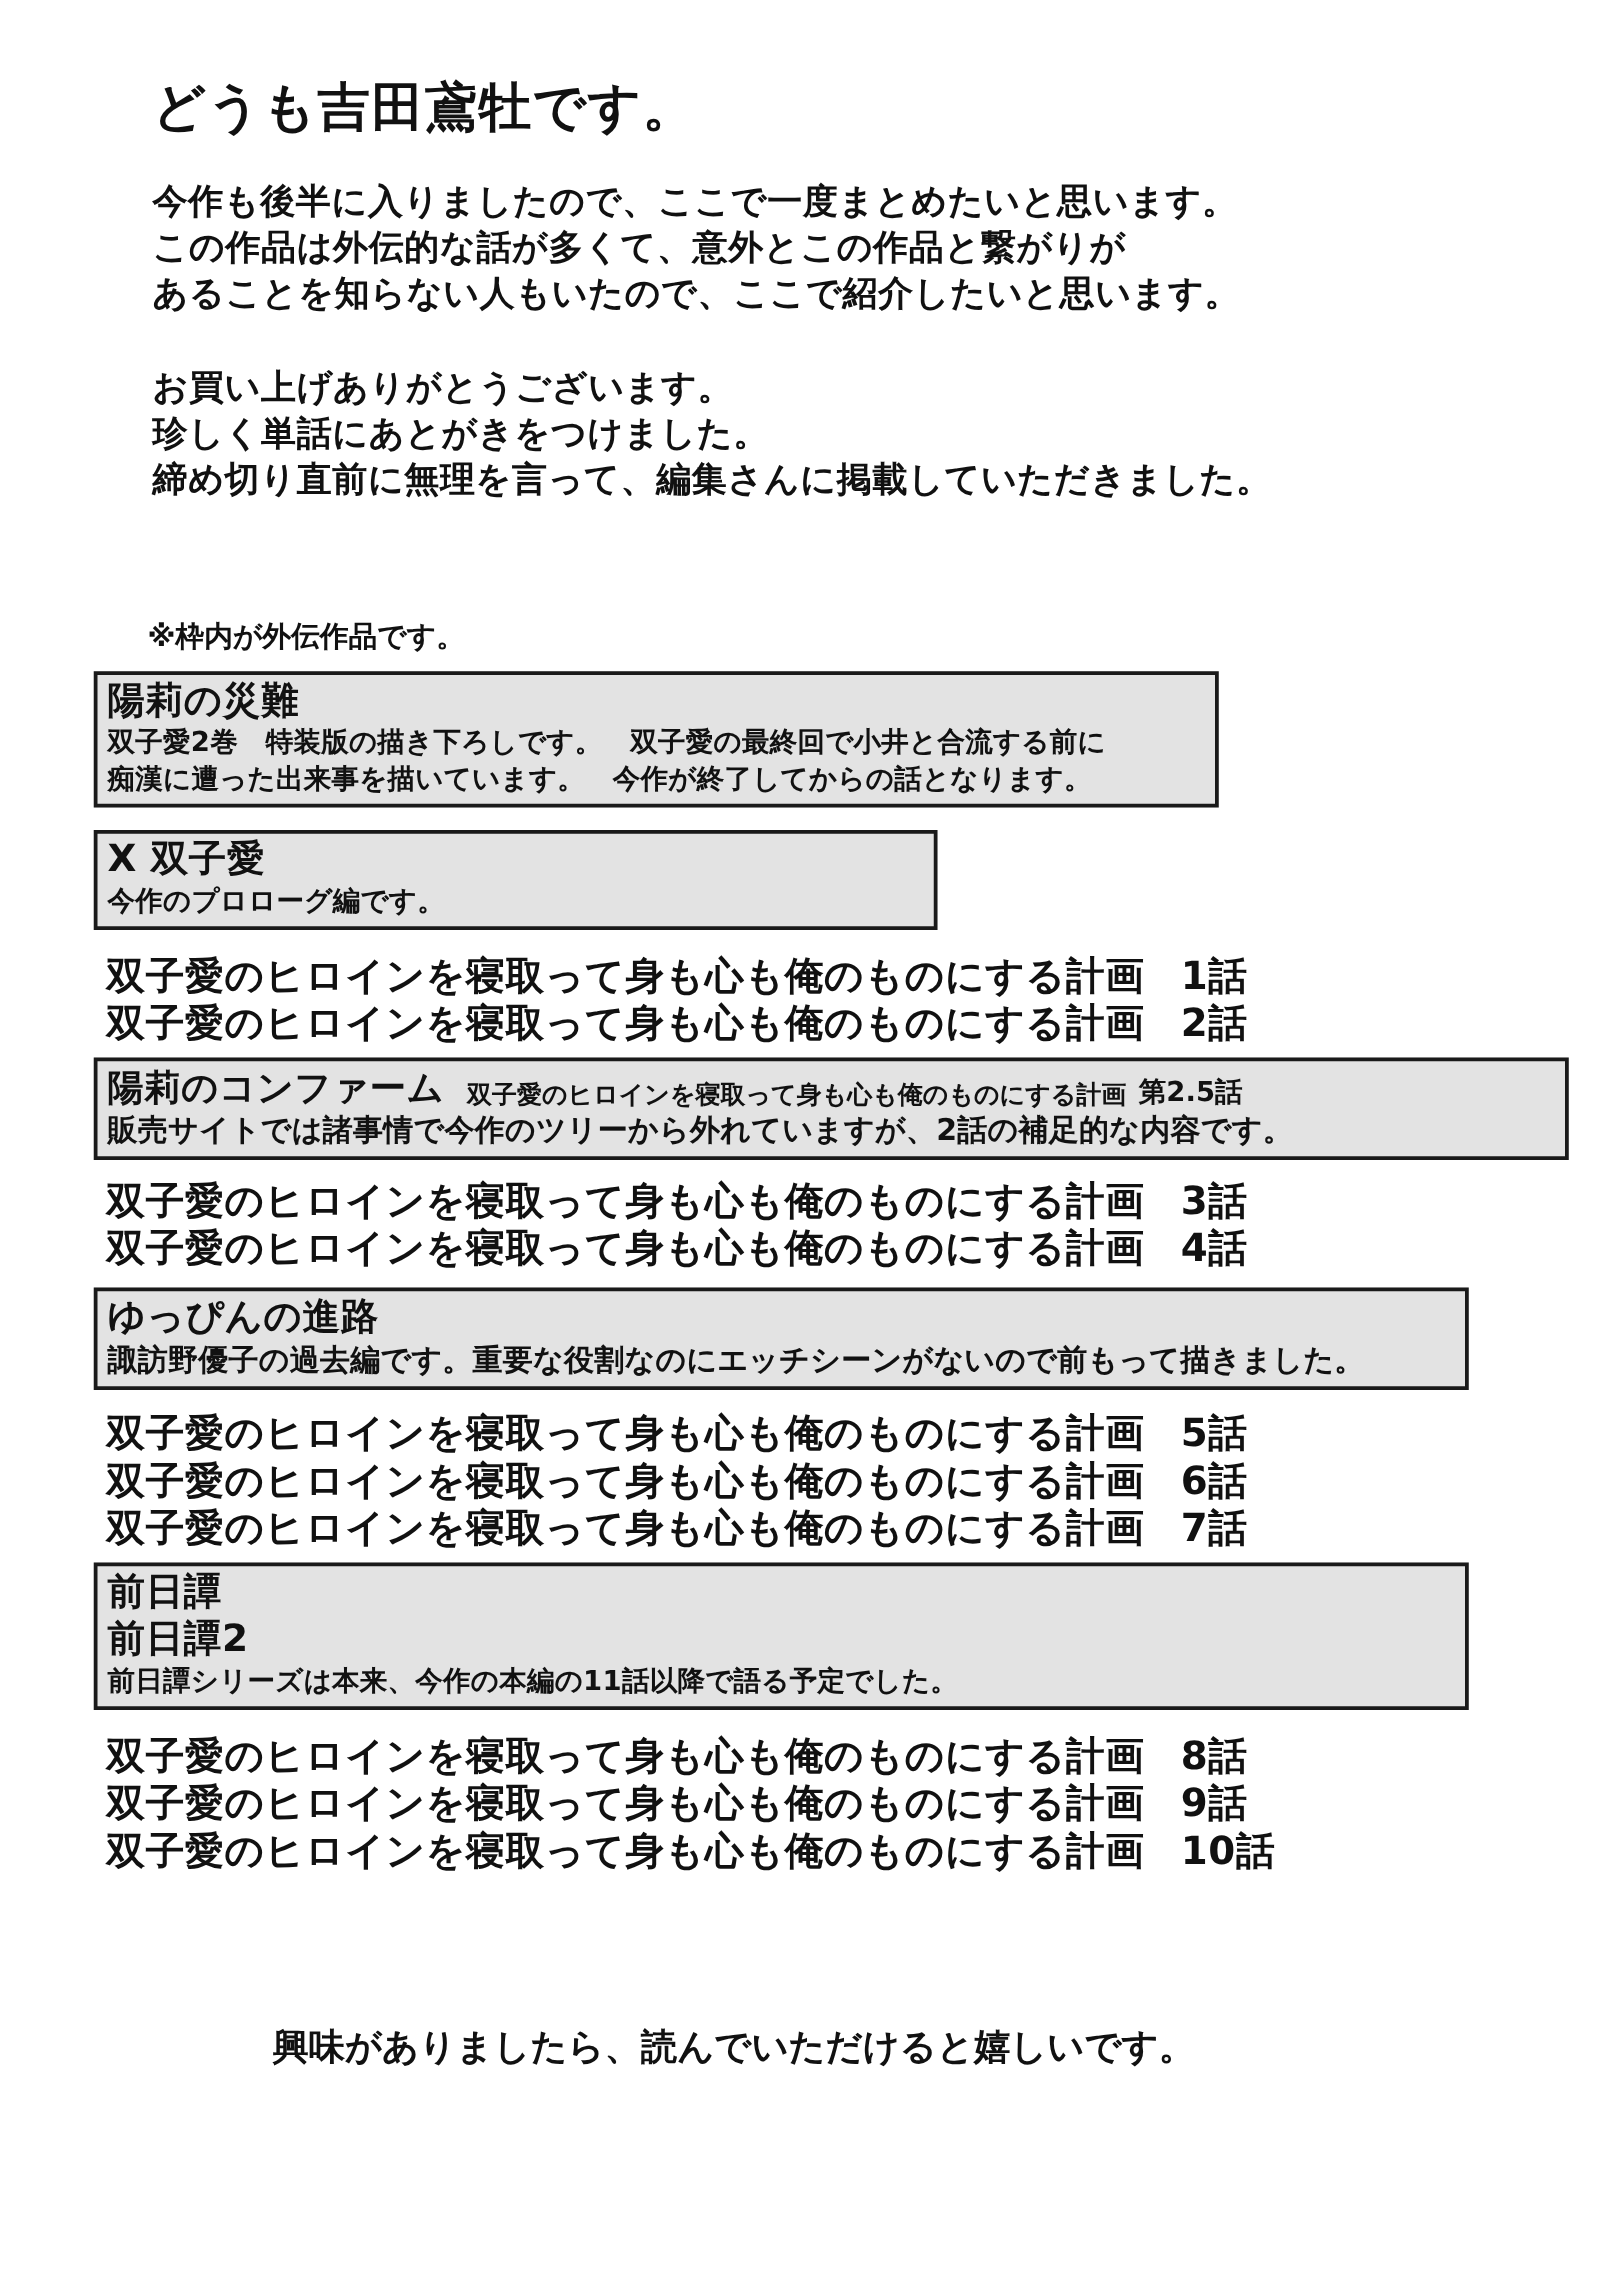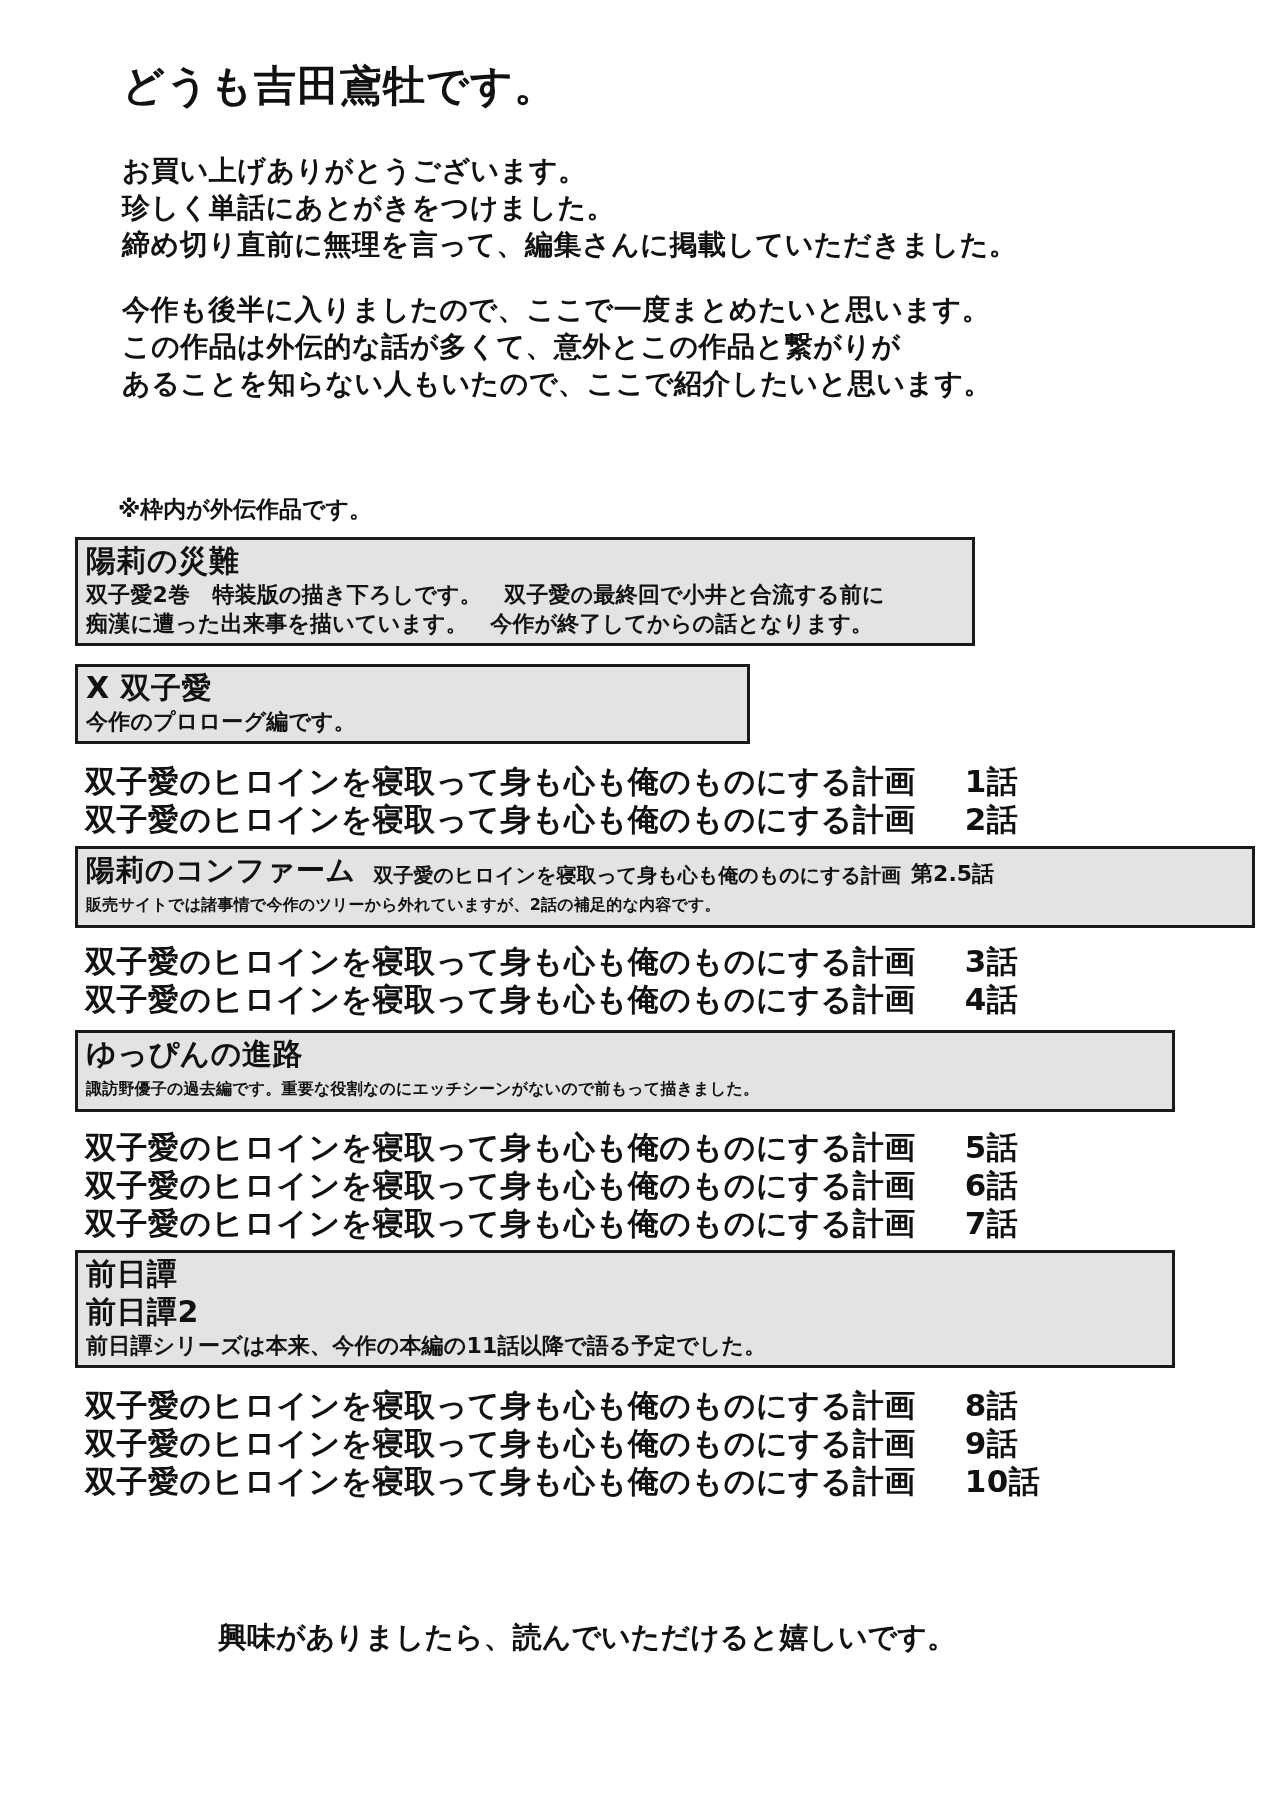--- a/index.html
+++ b/index.html
@@ -46,57 +46,57 @@
   .box1 { width: 900px;  margin-top: 12px; }
   .box2 { width: 675px;  margin-top: 18px; }
   .box3 { width: 1180px; margin-top: 8px; }
   .box4 { width: 1100px; margin-top: 12px; }
   .box5 { width: 1100px; margin-top: 8px; }
 
   .box3 .title-row { display: flex; align-items: flex-end; }
   .box3 .box-title { font-size: 29px; }
   .box3 .subtitle  { font-size: 20px; margin-left: 18px; letter-spacing: 0; }
   .box3 .subtitle-num { font-size: 22px; margin-left: 10px; }
-  .box3 .box-desc, .box4 .box-desc { font-size: 16px; line-height: 31px; }
+  .box3 .box-desc, .box4 .box-desc { font-size: 24px; line-height: 31px; }
 
   .ep-group { margin-left: 85px; }
   .eg1 { margin-top: 18px; }
   .eg2 { margin-top: 14px; }
   .eg3 { margin-top: 16px; }
   .eg4 { margin-top: 18px; }
   .ep {
     font-size: 31px;
     line-height: 38px;
     white-space: nowrap;
     letter-spacing: 0.5px;
   }
-  .ep .ep-num { margin-left: 49px; }
+  .ep .ep-num { margin-left: 29px; }
 
   .closing {
     margin: 118px 0 0 218px;
     font-size: 29px;
   }
 </style>
 </head>
 <body>
 
 <div class="page">
 
   <h1 class="greeting">どうも吉田鳶牡です。</h1>
 
+  <div class="para summary">
+    <div>今作も後半に入りましたので、ここで一度まとめたいと思います。</div>
+    <div>この作品は外伝的な話が多くて、意外とこの作品と繋がりが</div>
+    <div>あることを知らない人もいたので、ここで紹介したいと思います。</div>
+  </div>
+
   <div class="para intro">
     <div>お買い上げありがとうございます。</div>
     <div>珍しく単話にあとがきをつけました。</div>
     <div>締め切り直前に無理を言って、編集さんに掲載していただきました。</div>
-  </div>
-
-  <div class="para summary">
-    <div>今作も後半に入りましたので、ここで一度まとめたいと思います。</div>
-    <div>この作品は外伝的な話が多くて、意外とこの作品と繋がりが</div>
-    <div>あることを知らない人もいたので、ここで紹介したいと思います。</div>
   </div>
 
   <div class="note">※枠内が外伝作品です。</div>
 
   <div class="box box1">
     <div class="box-title">陽莉の災難</div>
     <div class="box-desc">双子愛2巻　特装版の描き下ろしです。　双子愛の最終回で小井と合流する前に</div>
     <div class="box-desc">痴漢に遭った出来事を描いています。　今作が終了してからの話となります。</div>
   </div>
 

